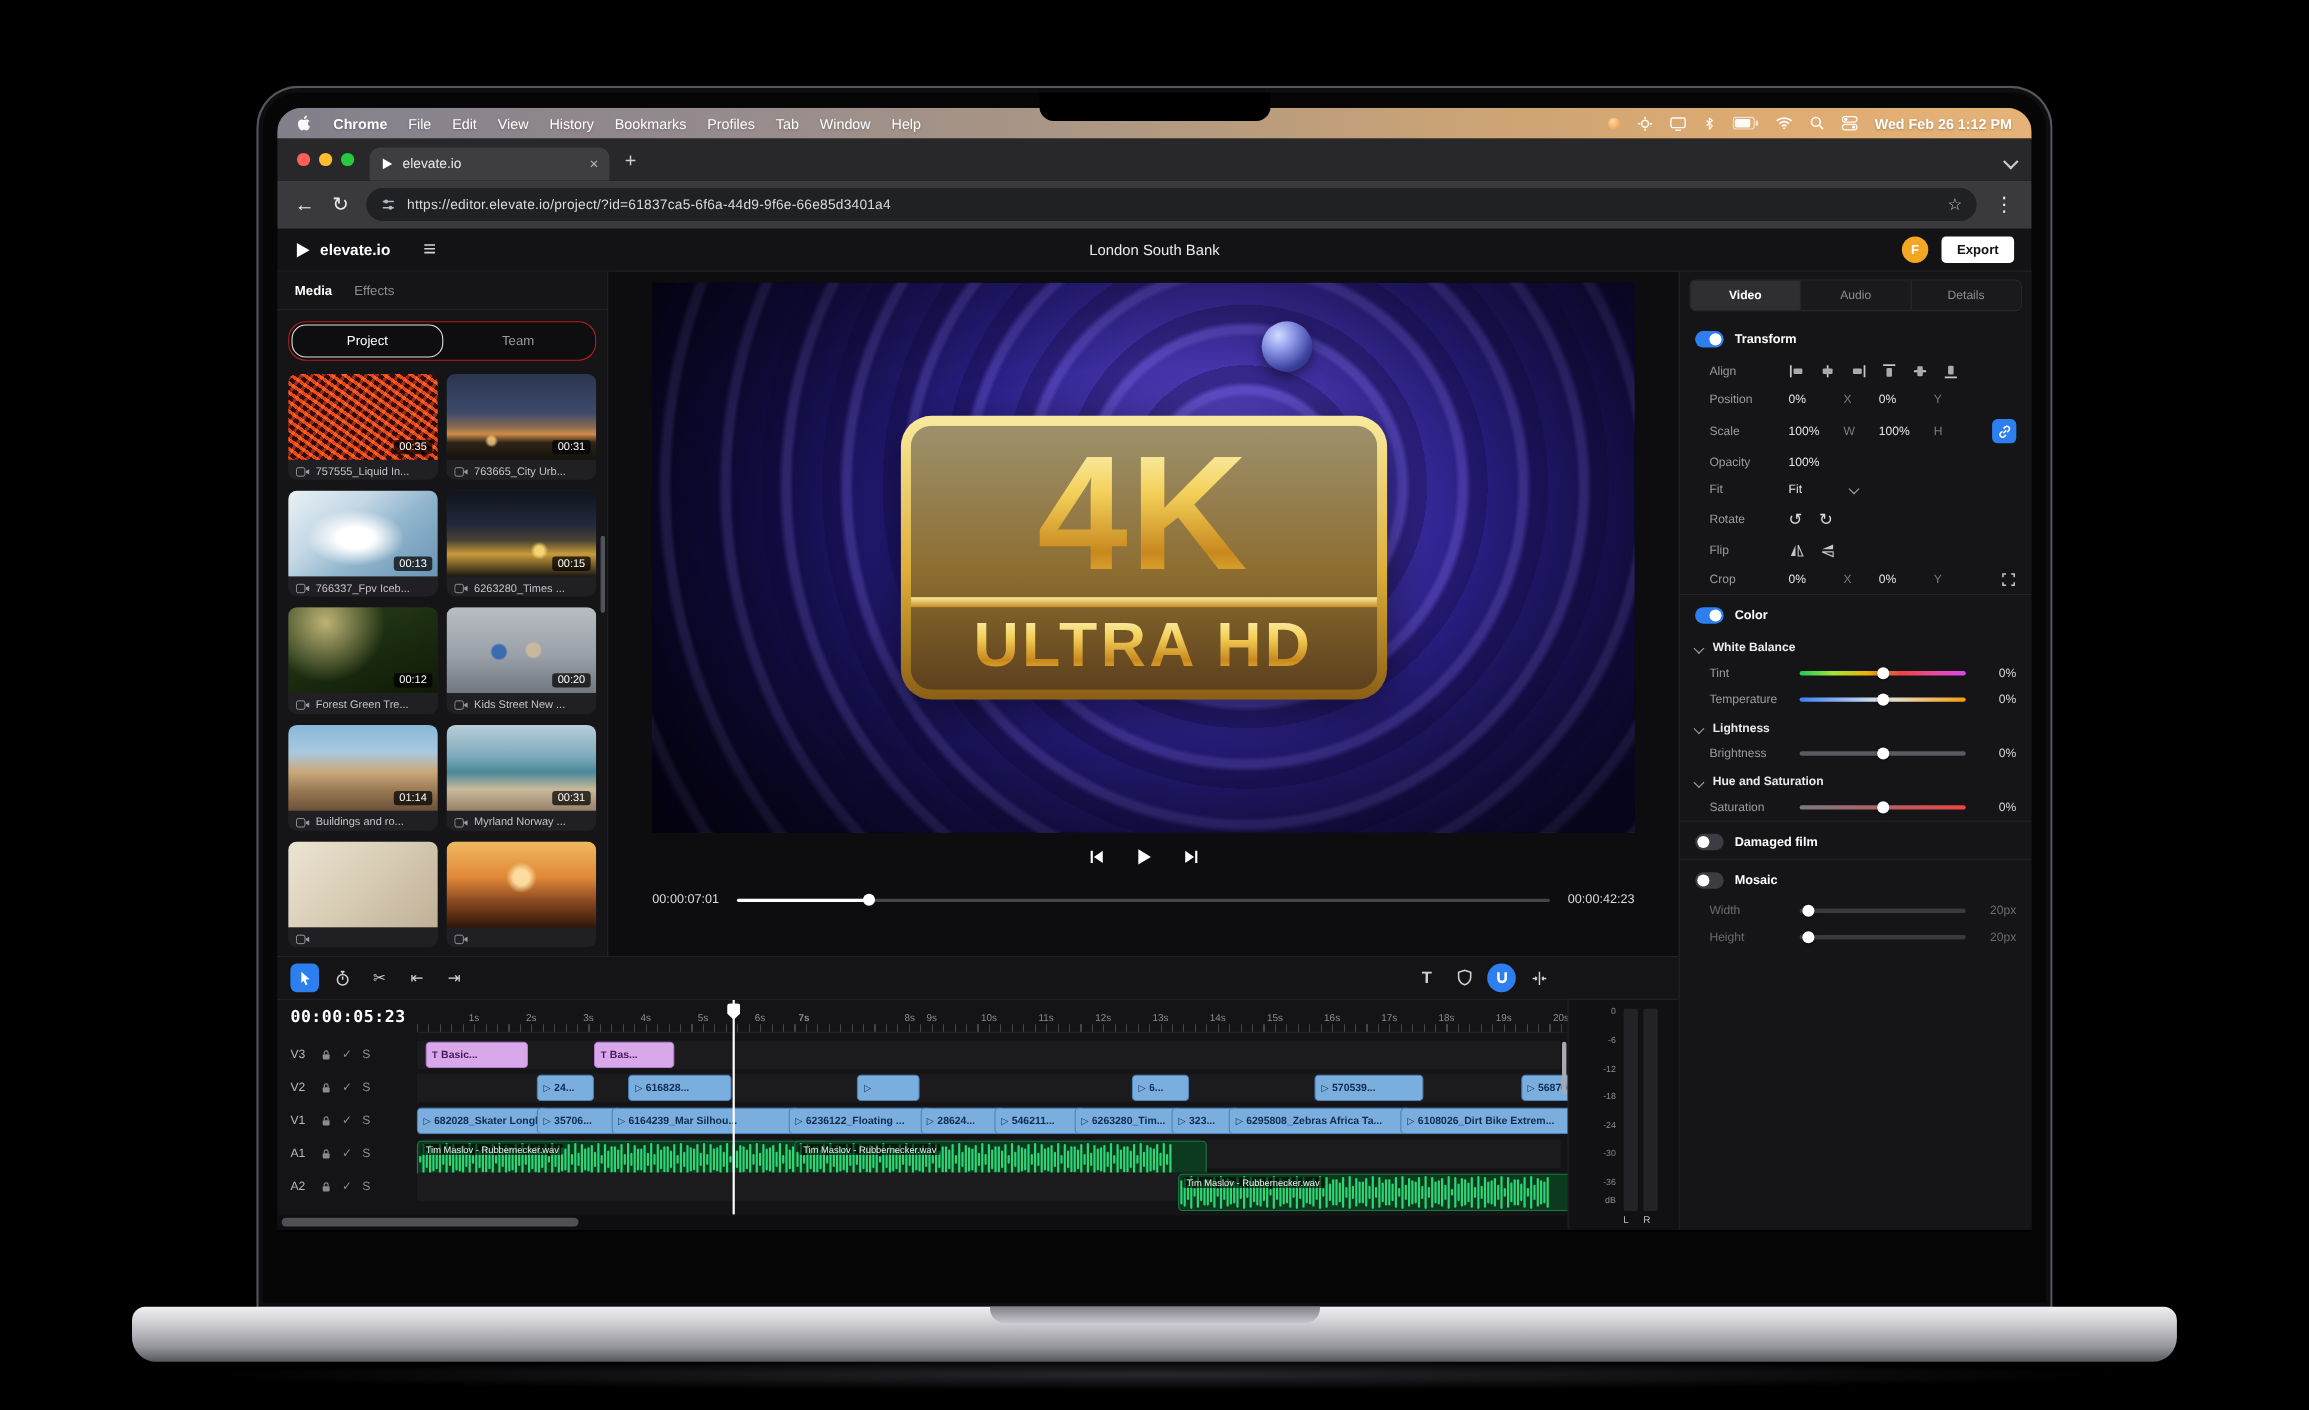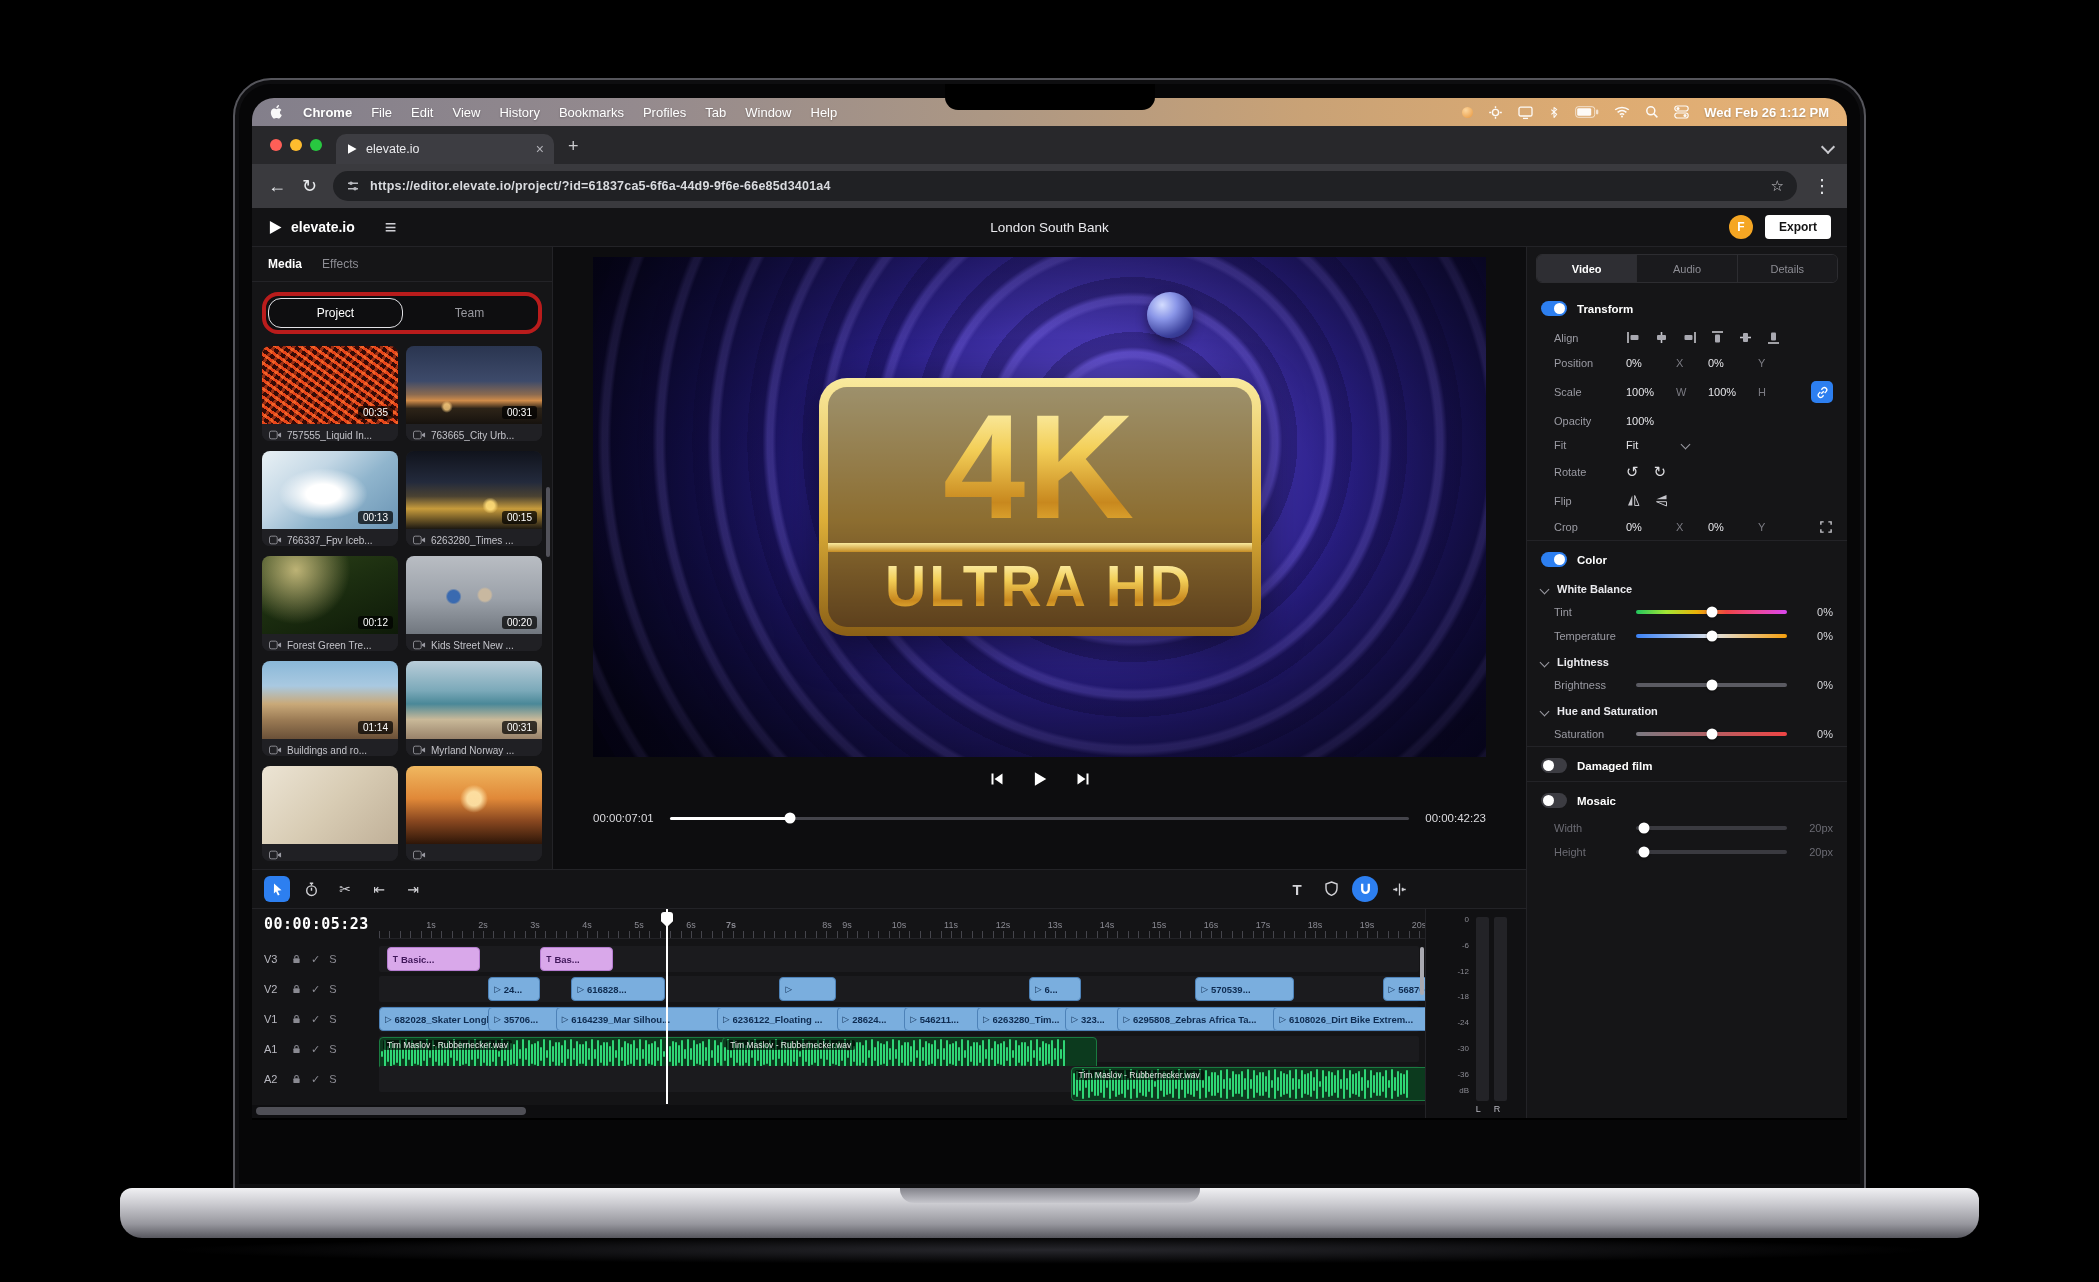--- a/index.html
+++ b/index.html
@@ -37,41 +37,41 @@
   .l-red{background:#ff5f57}.l-yel{background:#febc2e}.l-grn{background:#28c840}
   .tab{margin-left:84px;width:198px;height:30px;background:#3d3d42;border-radius:10px 10px 0 0;
        display:flex;align-items:center;gap:8px;padding:0 10px;color:#e9e9ec;font-size:12.5px;}
   .tab-close{margin-left:auto;color:#b2b2b8;font-size:14px;line-height:1;}
   .newtab{color:#cccccf;font-size:18px;margin:0 0 7px 14px;}
   .tabchev{margin-left:auto;margin-right:14px;margin-bottom:12px;width:8px;height:8px;
        border-right:2px solid #c9c9ce;border-bottom:2px solid #c9c9ce;transform:rotate(45deg);}
   .navbar{height:44px;background:#3a3a3e;display:flex;align-items:center;padding:0 16px;gap:16px;}
   .nav-glyph{color:#e8eaed;font-size:18px;line-height:1;}
   .omnibox{flex:1;height:30px;background:#202124;border-radius:15px;display:flex;align-items:center;
-       padding:0 13px;gap:10px;color:#d9dbdf;font-size:12.5px;font-weight:bold;}
+       padding:0 13px;gap:10px;color:#d9dbdf;font-size:12.5px;}
   .url{flex:1;white-space:nowrap;overflow:hidden;text-overflow:ellipsis;letter-spacing:.2px;}
   .star{color:#c9c9ce;font-size:15px;}
   
   .app{height:910px;background:#131315;display:flex;flex-direction:column;color:#ddd;}
   .app-header{height:38px;display:flex;align-items:center;padding:0 16px;border-bottom:1px solid #232327;position:relative;flex:none;}
   .logo{display:flex;align-items:center;gap:8px;color:#fff;font-size:14px;font-weight:bold;}
   .hamburger{margin-left:30px;color:#cfcfd4;font-size:20px;line-height:1;}
   .app-title{position:absolute;left:50%;transform:translateX(-50%);color:#eaeaee;font-size:13.5px;}
   .header-right{margin-left:auto;display:flex;align-items:center;gap:12px;}
   .avatar{width:24px;height:24px;border-radius:50%;background:#f5a623;color:#fff;font-size:12px;font-weight:bold;
       display:flex;align-items:center;justify-content:center;}
   .export-btn{background:#fff;color:#141414;font-size:12px;font-weight:600;padding:5px 14px;border-radius:4px;}
   .app-body{flex:1;display:flex;min-height:0;}
   .left-col{flex:1;display:flex;flex-direction:column;min-width:0;}
   .main-row{height:622px;display:flex;border-bottom:1px solid #232327;flex:none;}
   
   .media-panel{width:300px;flex:none;border-right:1px solid #232327;background:#151517;display:flex;flex-direction:column;position:relative;}
   .media-tabs{height:34px;flex:none;display:flex;align-items:center;gap:20px;padding:0 16px;border-bottom:1px solid #232327;font-size:12px;}
   .mtab{color:#8d8d94;}  .mtab.active{color:#fff;font-weight:600;}
-  .seg{margin:10px 10px 4px;height:30px;background:#0e0e10;border:4px solid #b91c1c;border-radius:16px;display:flex;padding:2px;flex:none;}
+  .seg{margin:10px 10px 4px;height:30px;background:#0e0e10;border:1px solid #b91c1c;border-radius:16px;display:flex;padding:2px;flex:none;}
   .seg-item{flex:1;display:flex;align-items:center;justify-content:center;font-size:12px;color:#9a9aa0;border-radius:13px;}
   .seg-item.active{border:1px solid #e2e2e6;color:#fff;}
   .media-grid{flex:1;overflow:hidden;padding:8px 10px;display:grid;grid-template-columns:1fr 1fr;gap:10px 8px;align-content:start;}
   .media-card{border-radius:8px;overflow:hidden;background:#202024;}
   .thumb{height:78px;position:relative;}
   .dur{position:absolute;right:5px;bottom:5px;background:rgba(0,0,0,.72);color:#fff;font-size:10px;padding:1px 5px;border-radius:3px;}
   .mname{height:22px;display:flex;align-items:center;gap:5px;padding:0 7px;background:#202024;}
   .mtext{font-size:10px;color:#c3c3c9;white-space:nowrap;overflow:hidden;text-overflow:ellipsis;}
   .media-scrollbar{position:absolute;right:2px;top:240px;width:4px;height:70px;border-radius:2px;background:#52525a;}
   .th-liquid{background:repeating-linear-gradient(35deg,#e34318 0 3px,#1d0503 3px 7px),repeating-linear-gradient(-55deg,rgba(227,67,24,.55) 0 3px,transparent 3px 8px);background-blend-mode:screen;background-color:#1d0503;}

